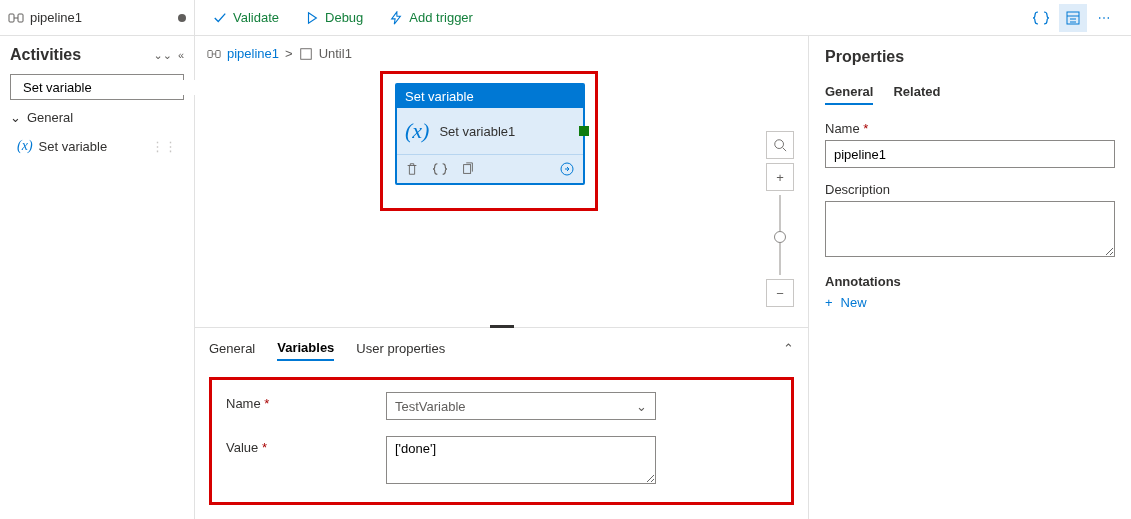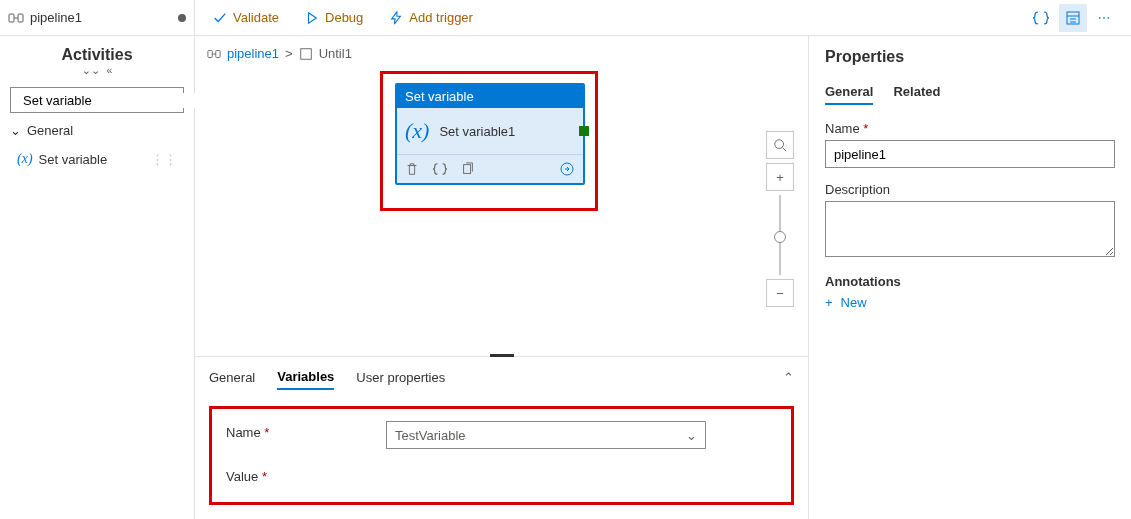--- a/index.html
+++ b/index.html
@@ -3,32 +3,32 @@
 <meta charset="utf-8">
 <style>
   * { box-sizing: border-box; margin: 0; padding: 0; }
   body { font-family: "Segoe UI", Arial, sans-serif; font-size: 13px; color: #323130; background: #fff; width: 1131px; height: 519px; overflow: hidden; }
   .app { display: flex; height: 100%; }
   .sidebar { width: 195px; border-right: 1px solid #e1e1e1; display: flex; flex-direction: column; }
   .tab-header { height: 36px; display: flex; align-items: center; padding: 0 8px; border-bottom: 1px solid #e1e1e1; gap: 6px; }
   .tab-icon { width: 16px; height: 16px; color: #605e5c; }
   .tab-title { font-size: 13px; flex: 1; }
   .dirty-dot { width: 8px; height: 8px; border-radius: 50%; background: #605e5c; }
-  .activities-header { display: flex; align-items: center; justify-content: space-between; padding: 10px 10px 6px 10px; flex-direction: column; }
+  .activities-header { display: flex; align-items: center; justify-content: space-between; padding: 10px 10px 6px 10px; }
   .activities-header h3 { font-size: 16px; font-weight: 600; }
   .chev-controls { display: flex; gap: 6px; color: #605e5c; font-size: 11px; }
   .search-box { margin: 4px 10px; height: 26px; border: 1px solid #8a8886; display: flex; align-items: center; padding: 0 6px; gap: 6px; }
   .search-box input { border: none; outline: none; flex: 1; font-size: 13px; }
   .group-header { padding: 6px 10px; display: flex; align-items: center; gap: 6px; cursor: pointer; }
   .activity-item { margin: 2px 10px; padding: 4px 6px; display: flex; align-items: center; gap: 6px; border: 1px solid transparent; cursor: grab; }
   .grip { margin-left: auto; color: #c8c6c4; }
   .fx-icon { color: #0078d4; font-style: italic; font-family: "Times New Roman", serif; font-size: 14px; }
   .main { flex: 1; display: flex; flex-direction: column; }
   .toolbar { height: 36px; border-bottom: 1px solid #e1e1e1; display: flex; align-items: center; padding: 0 12px; gap: 14px; }
-  .tool-btn { display: flex; align-items: center; gap: 6px; color: #a16207; padding: 4px 6px; cursor: pointer; }
+  .tool-btn { display: flex; align-items: center; gap: 6px; color: #15803d; padding: 4px 6px; cursor: pointer; }
   .tool-right { margin-left: auto; display: flex; gap: 4px; }
   .icon-btn { width: 28px; height: 28px; display: flex; align-items: center; justify-content: center; cursor: pointer; }
   .icon-btn.active { background: #deecf9; }
   .workspace { flex: 1; display: flex; overflow: hidden; }
   .canvas-area { flex: 1; display: flex; flex-direction: column; position: relative; }
   .breadcrumb { padding: 10px 12px; display: flex; align-items: center; gap: 6px; color: #605e5c; }
   .breadcrumb .link { color: #0078d4; cursor: pointer; }
   .canvas { flex: 1; position: relative; }
   .highlight-box { position: absolute; border: 3px solid #d60000; }
   .node { position: absolute; width: 190px; border: 2px solid #0078d4; background: #deecf9; border-radius: 2px; }
@@ -44,21 +44,21 @@
   .zoom-thumb { position: absolute; left: -5px; top: 36px; width: 12px; height: 12px; border-radius: 50%; background: #fff; border: 1px solid #8a8886; }
   .bottom-panel { border-top: 1px solid #e1e1e1; }
   .bottom-tabs { display: flex; align-items: center; gap: 22px; padding: 8px 14px; position: relative; }
   .bottom-tab { padding: 4px 0; cursor: pointer; color: #323130; }
   .bottom-tab.active { color: #000; border-bottom: 2px solid #0078d4; font-weight: 600; }
   .collapse-caret { margin-left: auto; color: #605e5c; cursor: pointer; }
   .form-box { margin: 8px 14px 14px 14px; border: 3px solid #d60000; padding: 12px 14px 18px 14px; }
   .form-row { display: flex; align-items: flex-start; margin-bottom: 16px; }
   .form-label { width: 160px; padding-top: 4px; }
   .req { color: #a80000; }
-  .form-select { width: 320px; height: 28px; border: 1px solid #8a8886; padding: 0 8px; display: flex; align-items: center; justify-content: space-between; color: #605e5c; cursor: pointer; gap: 40px; }
+  .form-select { width: 270px; height: 28px; border: 1px solid #8a8886; padding: 0 8px; display: flex; align-items: center; justify-content: space-between; color: #605e5c; cursor: pointer; gap: 40px; }
   .form-textarea { width: 270px; height: 48px; border: 1px solid #8a8886; padding: 4px 8px; resize: both; font-family: inherit; font-size: 13px; }
   .properties { width: 323px; border-left: 1px solid #e1e1e1; padding: 12px 16px; }
   .properties h3 { font-size: 16px; font-weight: 600; margin-bottom: 14px; }
   .prop-tabs { display: flex; gap: 20px; margin-bottom: 16px; }
   .prop-tab { padding: 4px 0; cursor: pointer; font-weight: bold; }
   .prop-tab.active { border-bottom: 2px solid #0078d4; font-weight: 600; }
   .prop-label { font-size: 13px; margin-bottom: 4px; }
   .prop-input { width: 100%; height: 28px; border: 1px solid #8a8886; padding: 0 8px; font-size: 13px; margin-bottom: 14px; }
   .prop-textarea { width: 100%; height: 56px; border: 1px solid #8a8886; padding: 4px 8px; resize: both; margin-bottom: 14px; font-family: inherit; }
   .add-new { display: flex; align-items: center; gap: 8px; color: #0078d4; cursor: pointer; margin-top: 6px; }
@@ -221,20 +221,21 @@
           <div class="form-box">
             <div class="form-row">
               <div class="form-label"><span>Name</span> <span class="req">*</span></div>
               <div class="form-select">
                 <span>TestVariable</span>
                 <span>⌄</span>
               </div>
             </div>
             <div class="form-row" style="margin-bottom:0">
               <div class="form-label"><span>Value</span> <span class="req">*</span></div>
+              <textarea class="form-textarea" style="">['done']</textarea>
             </div>
           </div>
         </div>
       </div>
 
       <div class="properties">
         <h3>Properties</h3>
         <div class="prop-tabs">
           <div class="prop-tab active">General</div>
           <div class="prop-tab">Related</div>

